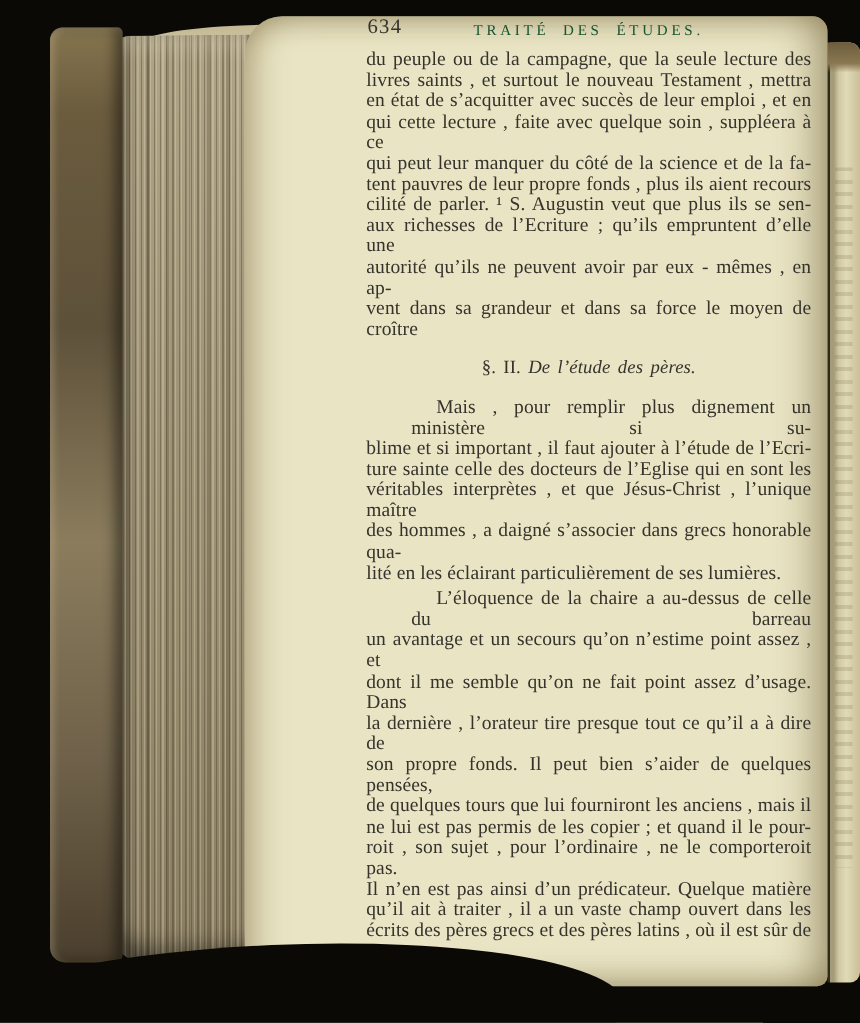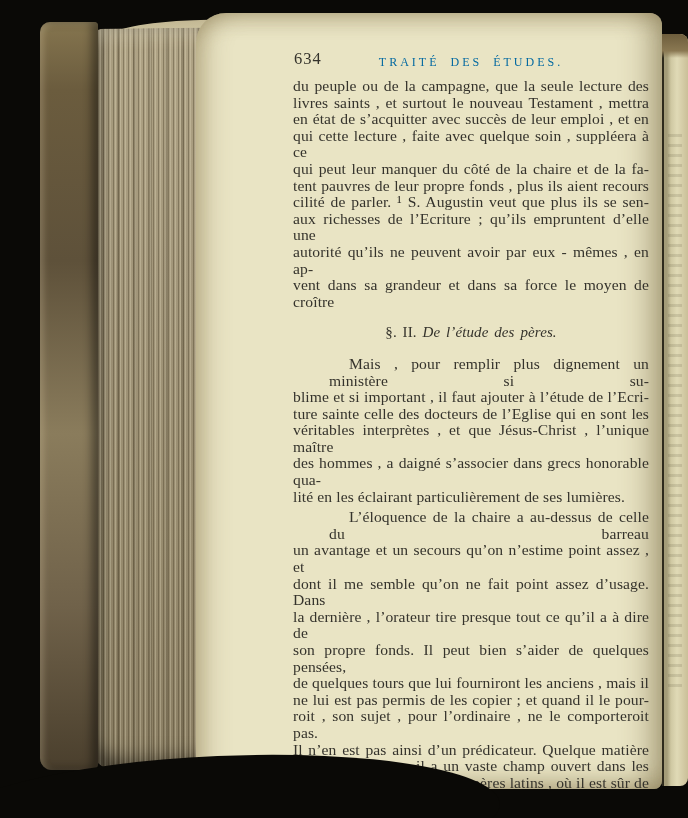--- a/index.html
+++ b/index.html
@@ -66,23 +66,23 @@
   .bottom-curve{
     position:absolute;left:-60px;bottom:-58px;width:560px;height:120px;z-index:5;
     background:#0a0906;border-radius:50%;transform:rotate(-2.5deg);
   }
 
   
   .text-block{
     position:absolute;left:97px;top:0;width:356px;z-index:4;
     color:#35332c;font-size:15.6px;line-height:16.6px;letter-spacing:.1px;
   }
-  .running-head{position:relative;margin-top:38px;height:18px;}
+  .running-head{position:relative;height:18px;}
   .page-number{position:absolute;left:1px;top:0;font-size:16.5px;letter-spacing:1px;}
-  .running-title{display:block;text-align:center;font-size:12px;letter-spacing:3px;word-spacing:5px;padding-top:3px;color:#0369a1;}
+  .running-title{display:block;text-align:center;font-size:12px;letter-spacing:3px;word-spacing:5px;padding-top:3px;color:#14532d;}
   .body-text{margin-top:9px;}
   .line{text-align:justify;text-align-last:justify;}
   .line.last{text-align-last:left;}
   .line.first{text-indent:20px;margin-left:36px;}
   .it{font-style:italic;font-family:Liberation Serif, serif;}
   .para + .para{margin-top:4px;}
   .heading{ text-align:center;margin:14px 0 15px 0;font-size:15px;word-spacing:2px; }
 </style>
 </head>
 <body>
@@ -100,21 +100,21 @@
         <span class="page-number">634</span>
         <span class="running-title">TRAITÉ DES ÉTUDES.</span>
       </div>
 
       <div class="body-text">
         <div class="para" id="intro-para">
             <div class="line"><span>du peuple ou de la campagne, que la seule lecture des</span></div>
             <div class="line"><span>livres saints , et surtout le nouveau Testament , mettra</span></div>
             <div class="line"><span>en état de s’acquitter avec succès de leur emploi , et en</span></div>
             <div class="line"><span>qui cette lecture , faite avec quelque soin , suppléera à ce</span></div>
-            <div class="line"><span>qui peut leur manquer du côté de la chaire et de la fa-</span></div>
+            <div class="line"><span>qui peut leur manquer du côté de la science et de la fa-</span></div>
             <div class="line"><span>tent pauvres de leur propre fonds , plus ils aient recours</span></div>
             <div class="line"><span>cilité de parler. ¹ S. Augustin veut que plus ils se sen-</span></div>
             <div class="line"><span>aux richesses de l’Ecriture ; qu’ils empruntent d’elle une</span></div>
             <div class="line"><span>autorité qu’ils ne peuvent avoir par eux - mêmes , en ap-</span></div>
             <div class="line"><span>vent dans sa grandeur et dans sa force le moyen de croître</span></div>
           </div>
 
         <div class="heading">
           <span>§. II. </span><span class="it">De l’étude des pères.</span>
         </div>

